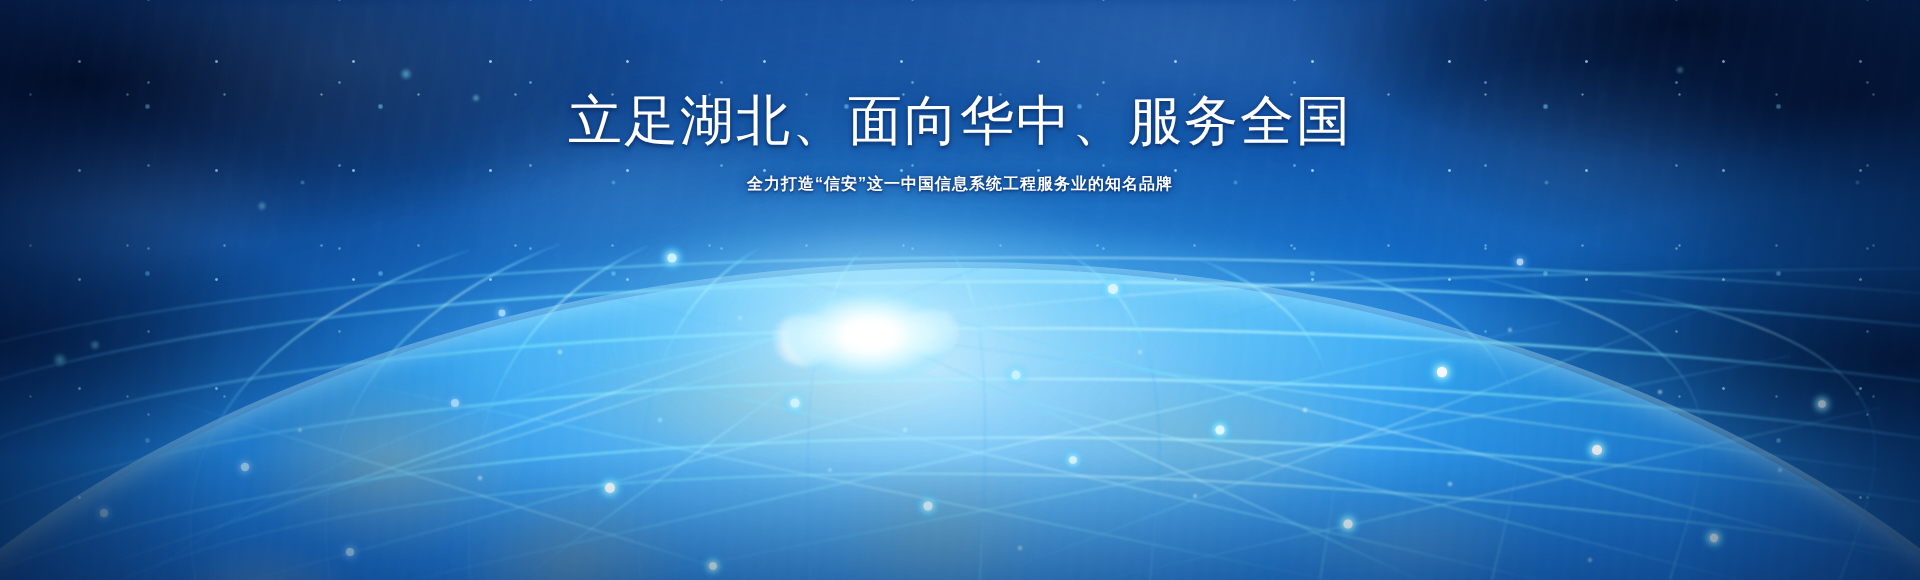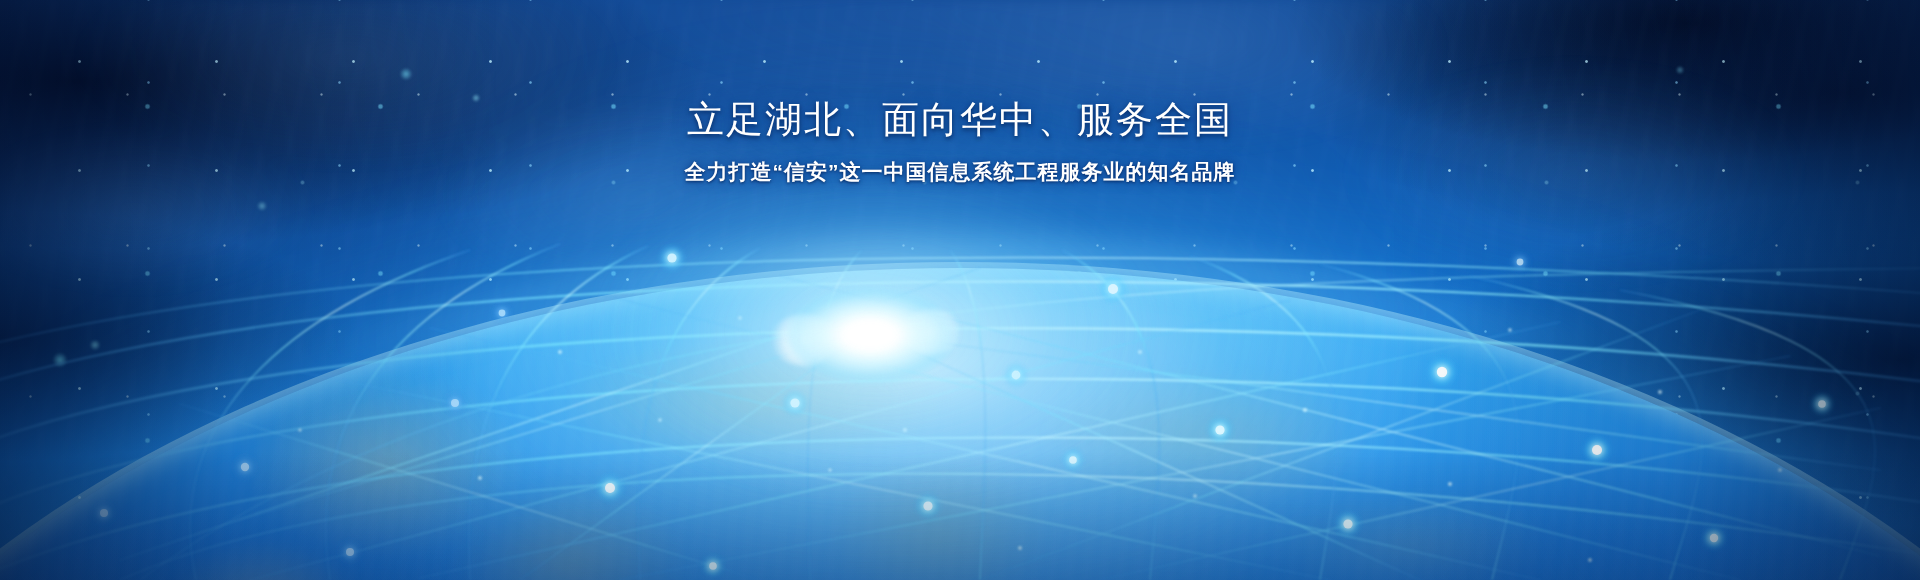--- a/index.html
+++ b/index.html
@@ -219,31 +219,31 @@
   
   .copy{
     position:absolute;
     left:0; right:0;
     top:90px;
     text-align:center;
     z-index:40;
   }
   .headline{
     color:#ffffff;
-    font-size:37px;
+    font-size:54px;
     line-height:60px;
     font-weight:400;
     letter-spacing:2px;
     text-shadow:0 0 18px rgba(10,60,140,0.85), 0 2px 4px rgba(0,20,60,0.75);
     white-space:nowrap;
   }
   .subhead{
-    margin-top:8px;
+    margin-top:20px;
     color:#ffffff;
-    font-size:21px;
+    font-size:16px;
     line-height:28px;
     font-weight:bold;
     letter-spacing:1px;
     text-shadow:0 0 12px rgba(8,50,130,0.9), 0 1px 3px rgba(0,20,60,0.8);
     white-space:nowrap;
   }
 </style>
 </head>
 <body>
 

